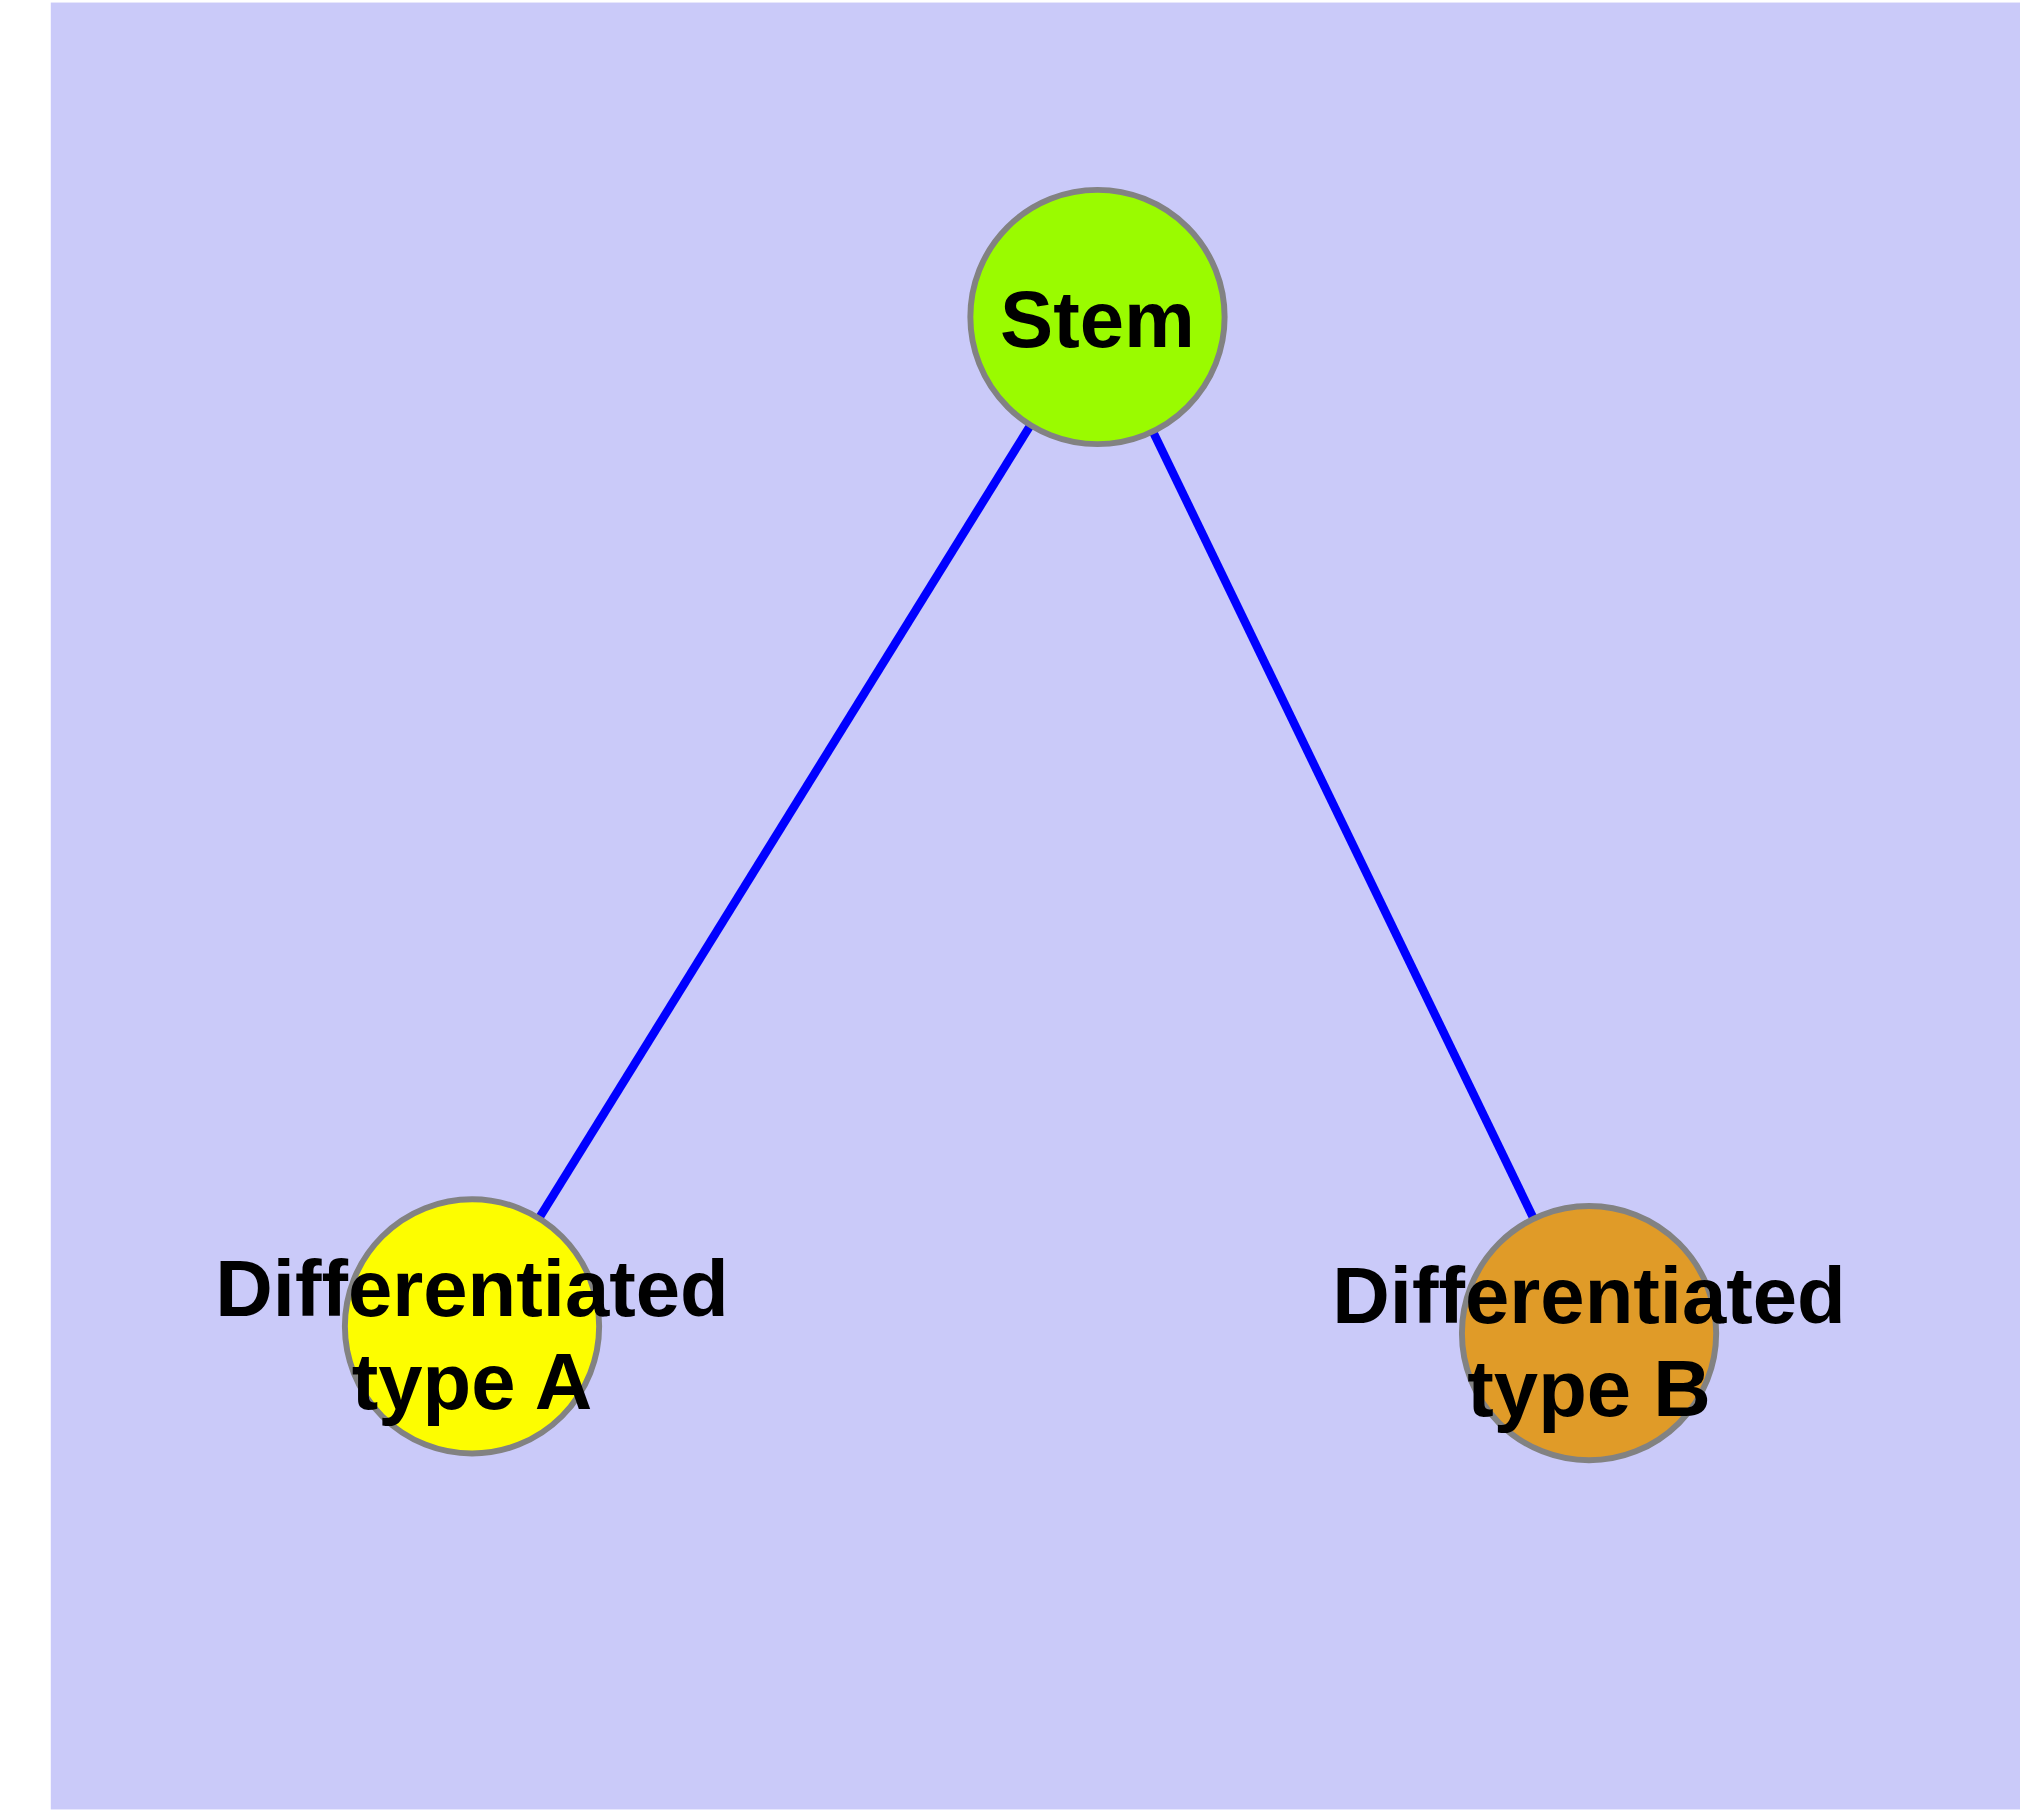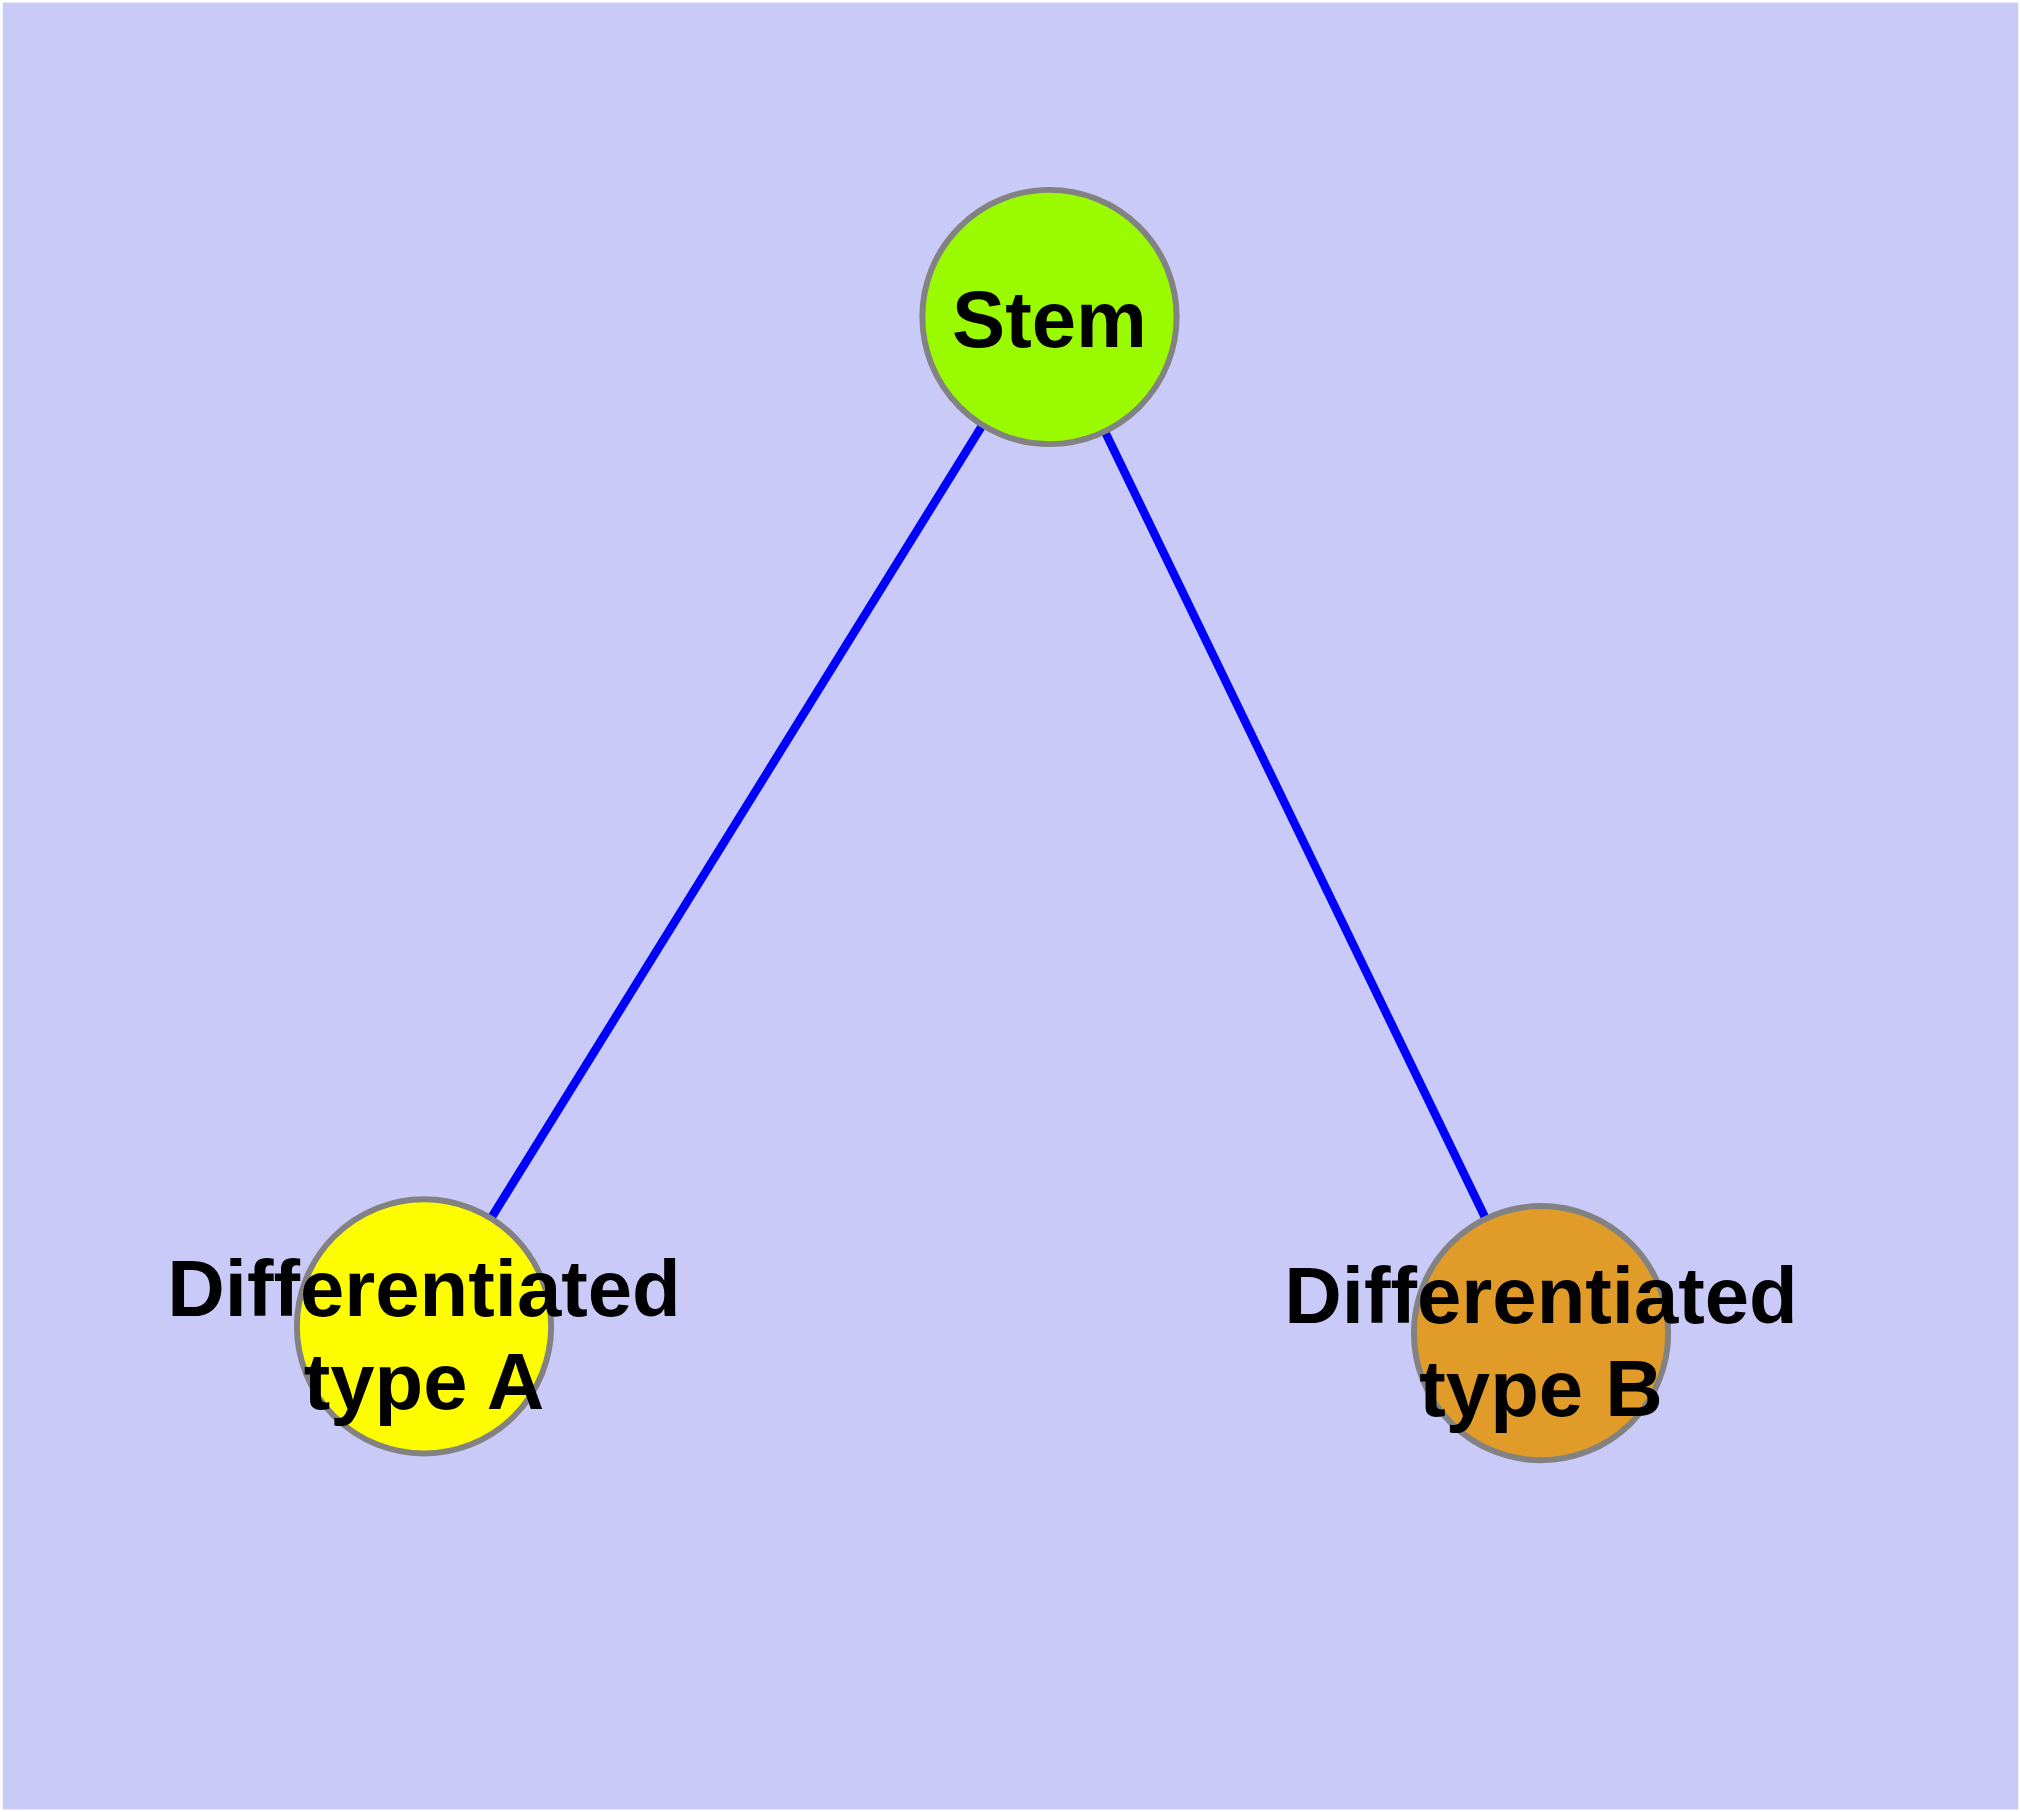--- a/index.html
+++ b/index.html
@@ -7,20 +7,21 @@
     padding: 0;
     width: 2021px;
     height: 1812px;
     background: #ffffff;
     overflow: hidden;
   }
   .canvas-wrap {
     position: relative;
     width: 1743px;
     height: 1812px;
+    padding-left: 48px;
   }
   svg {
     display: block;
   }
   .edge {
     stroke-width: 10px;
     fill: none;
     stroke-linecap: butt;
   }
   .node {

